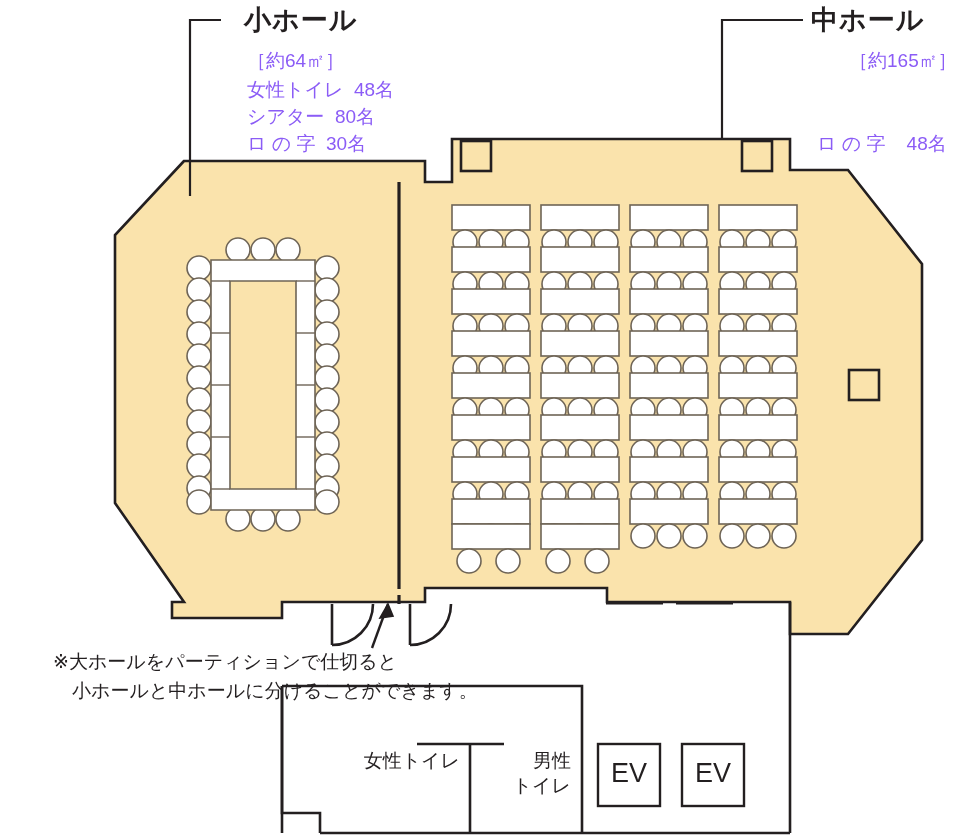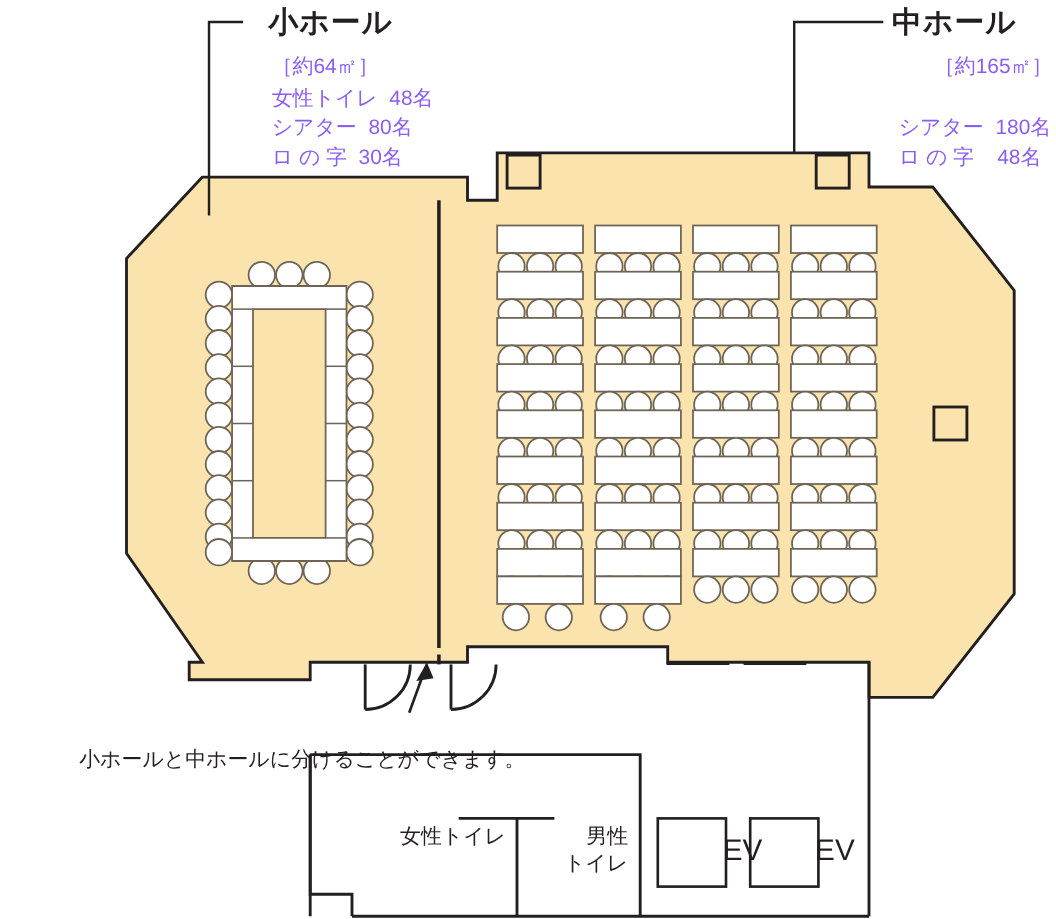--- a/index.html
+++ b/index.html
@@ -20,21 +20,21 @@
     font-size:19px;white-space:pre;line-height:1.42;color:#8b5cf6;
   }
   .note{
     position:absolute;font-size:19px;line-height:1.45;white-space:pre;color:#231f20;
   }
   .room-text{
     position:absolute;font-size:19px;line-height:1.3;text-align:right;color:#231f20;
     white-space:pre;
   }
   .ev-text{
-    position:absolute;font-size:27px;text-align:center;color:#231f20;white-space:nowrap;padding-left:46px;
+    position:absolute;font-size:27px;text-align:center;color:#231f20;white-space:nowrap;
   }
 </style>
 </head>
 <body>
 
 <div id="floorplan-root">
 
   <svg id="plan" viewBox="0 0 960 835">
 
     <g>
@@ -348,23 +348,23 @@
   </svg>
 
   <div class="lbl lbl-title" style="left:244px;top:6px;">小ホール</div>
   <div class="lbl lbl-line" style="left:247px;top:48px;">［約64㎡］</div>
   <div class="lbl lbl-line" style="left:247px;top:77px;">女性トイレ  48名</div>
   <div class="lbl lbl-line" style="left:247px;top:104px;">シアター  80名</div>
   <div class="lbl lbl-line" style="left:247px;top:131px;">ロ の 字  30名</div>
 
   <div class="lbl lbl-title" style="left:811px;top:6px;">中ホール</div>
   <div class="lbl lbl-line" style="left:817px;top:48px;margin-left:32px;">［約165㎡］</div>
-  <div class="lbl lbl-line" style="left:817px;top:104px;">シアター  180名</div>
   <div class="lbl lbl-line" style="left:817px;top:131px;">ロ の 字    48名</div>
 
+  <div class="note" style="left:53px;top:648px;">※大ホールをパーティションで仕切ると</div>
   <div class="note" style="left:53px;top:677px;">　小ホールと中ホールに分けることができます。</div>
 
   <div class="room-text" style="left:300px;top:749px;width:160px;">女性トイレ</div>
   <div class="room-text" style="left:481px;top:749px;width:90px;">男性
 トイレ</div>
   <div class="ev-text" style="left:598px;top:758px;width:62px;">EV</div>
   <div class="ev-text" style="left:682px;top:758px;width:62px;">EV</div>
 
 </div>
 

